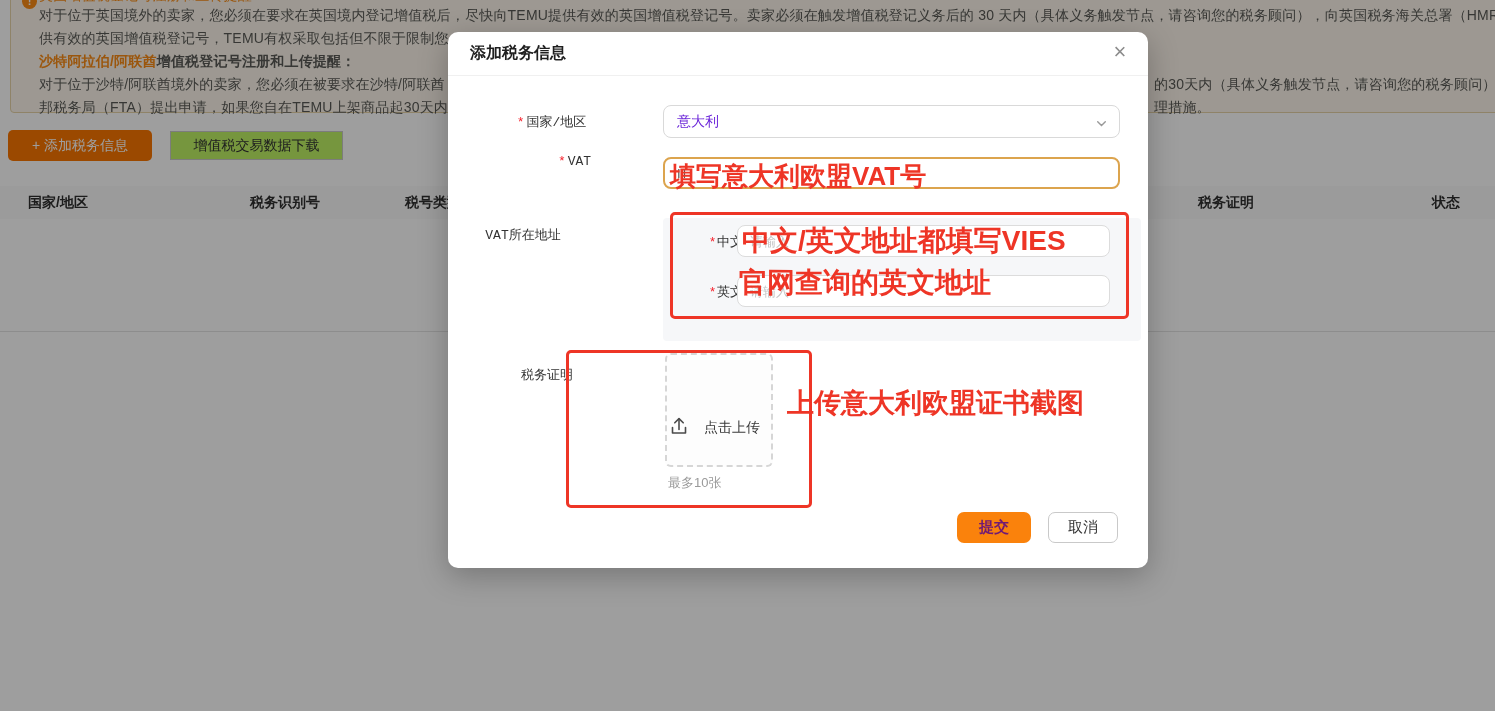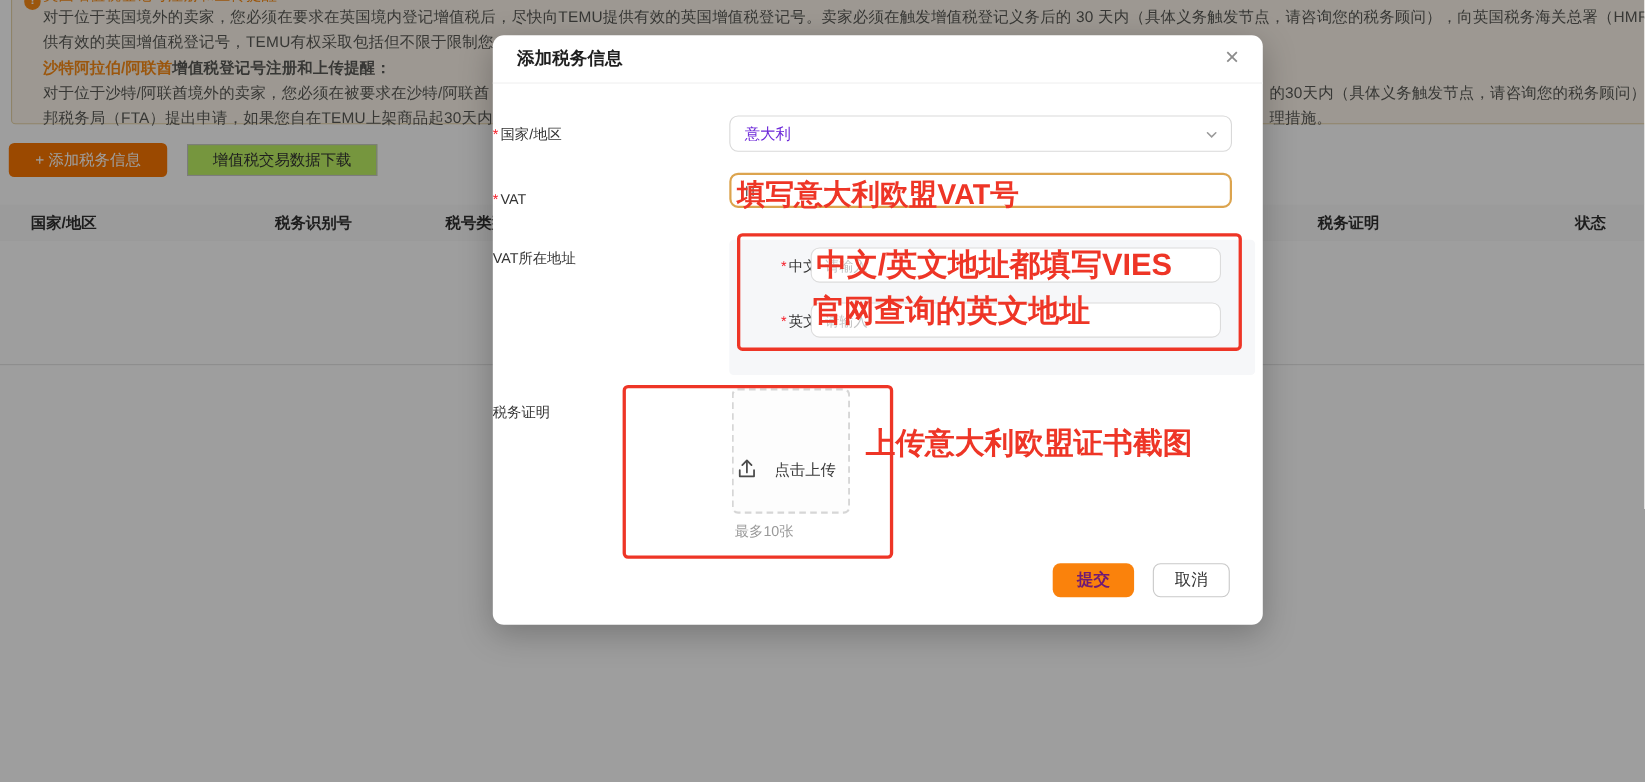--- a/index.html
+++ b/index.html
@@ -36,24 +36,24 @@
 
   
   .overlay{left:0;top:0;width:1495px;height:711px;background:rgba(0,0,0,0.38);}
   .modal{left:448px;top:32px;width:700px;height:536px;background:#fff;border-radius:10px;
          box-shadow:0 8px 30px rgba(0,0,0,.25);}
   .m-title{left:22px;top:11px;font-size:16px;font-weight:bold;color:#1f1f1f;}
   .m-close{right:14px;top:6px;width:28px;height:28px;border:none;background:transparent;
          color:#8c8c8c;font-size:22px;line-height:28px;text-align:center;cursor:pointer;padding:0;}
   .m-div{left:0;top:43px;width:700px;height:1px;background:#f0f0f0;}
 
-  .flabel{position:absolute;text-align:left;font-size:13px;color:#333;white-space:nowrap;}
+  .flabel{position:absolute;text-align:center;font-size:13px;color:#333;white-space:nowrap;font-family:Liberation Mono, monospace;}
   .req{color:#f5222d;margin-right:2px;}
   .lab-country{left:0;top:81px;width:207px;}
-  .lab-vat{left:0;top:141px;width:207px;}
+  .lab-vat{left:0;top:122px;width:207px;padding-left:23px;}
   .lab-addr{left:0;top:194px;width:150px;}
   .lab-proof{left:0;top:334px;width:198px;}
 
   .sel{left:215px;top:73px;width:457px;height:33px;border:1px solid #d9d9d9;border-radius:8px;
        box-sizing:border-box;background:#fff;cursor:pointer;}
   .sel .val{position:absolute;left:13px;top:7px;font-size:14px;color:#6d28d9;}
   .sel .chev{position:absolute;right:11px;top:10px;}
 
   .vatbox{left:215px;top:125px;width:457px;height:32px;border:2px solid #dca44e;border-radius:8px;
        box-sizing:border-box;background:#fff;}

